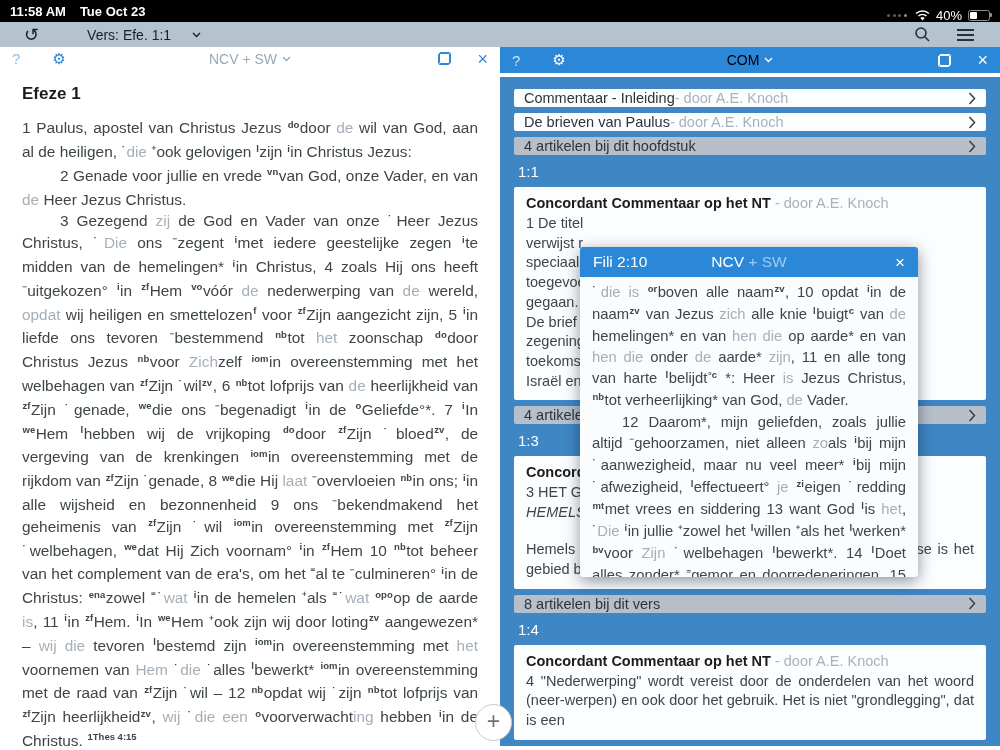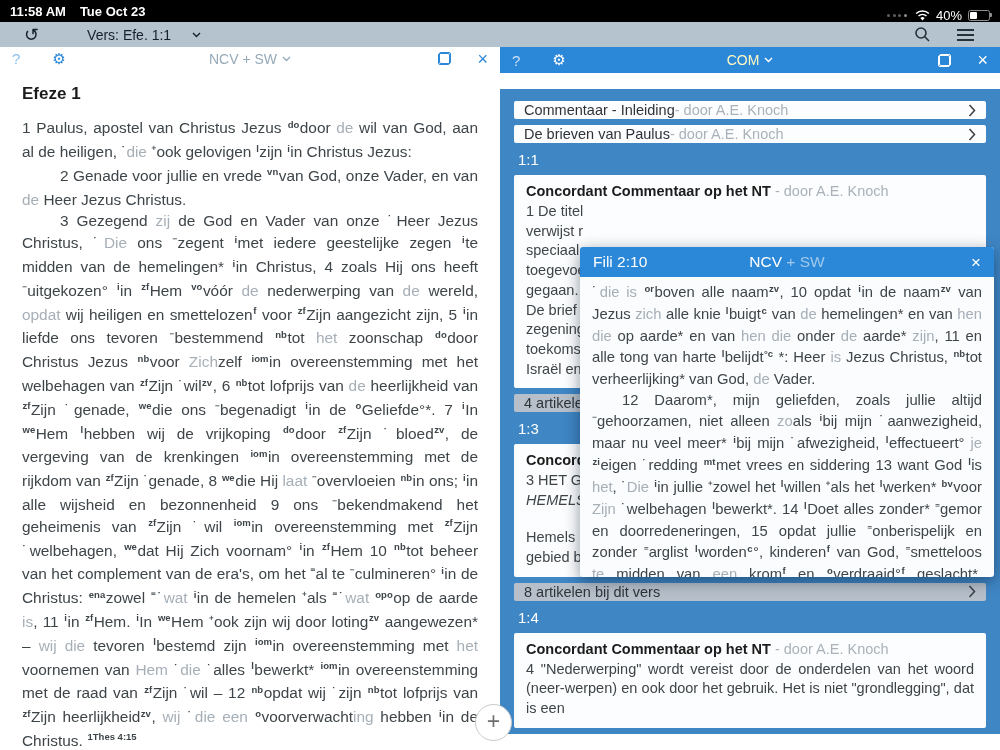--- a/index.html
+++ b/index.html
@@ -29,21 +29,21 @@
   .pane-headers { display:flex; height:26px; }
   .ph { display:flex; align-items:center; padding:0 12px; position:relative; }
   .ph-left { width:500px; background:#fff; border-bottom:3px solid #2b87d7; color:#2b87d7; }
   .ph-right { width:500px; background:#2b87d7; color:#fff; }
   .ph .qmark { font-size:15px; }
   .ph-left .qmark { color:#8cc0ee; }
   .ph-right .qmark { color:rgba(255,255,255,.75); }
   .ph .gear { font-size:15px; margin-left:32px; }
   .ph .ph-title { position:absolute; left:0; right:0; text-align:center; font-size:14px; display:flex; align-items:center; justify-content:center; gap:5px; pointer-events:none; }
   .ph-left .ph-title { color:#96aab8; }
-  .ph-right .ph-title { color:#fef9c3; }
+  .ph-right .ph-title { color:#000000; }
   .ph .ph-actions { margin-left:auto; display:flex; align-items:center; gap:26px; }
   .copy-ic { position:relative; width:13px; height:13px; display:inline-block; }
   .copy-ic::before { content:""; position:absolute; left:0; bottom:0; width:10px; height:10px; border:1.6px solid currentColor; border-radius:2px; }
   .copy-ic::after { content:""; position:absolute; right:0; top:0; width:10px; height:10px; border:1.6px solid currentColor; border-radius:2px; }
   .close-ic { font-size:18px; line-height:1; }
 
   
   .main { display:flex; height:677px;align-items:center; }
   .pane-left { width:500px; background:#fff; padding:13px 22px 0 22px; overflow:hidden; position:relative; }
   .pane-right { width:500px; background:#3f86c5; padding:12px 14px 0 14px; overflow:hidden; position:relative; }
@@ -64,21 +64,21 @@
   .chev { flex:none; }
   .section-ref { color:#fff; font-size:15px; margin:8px 0 7px 4px; }
   .card { background:#fcfdfe; border-radius:2px; padding:7px 12px 9px 12px; margin-bottom:6px; font-size:14.5px; color:#3e4549; }
   .card-title { font-weight:700; color:#1c1c1c; }
   .card-line { line-height:19.7px; white-space:nowrap; overflow:hidden; }
   .card-line.italic { font-style:italic; }
   .card-body { line-height:19.7px; text-align:justify; }
   .card-gap { height:18px; }
 
   
-  .popup { position:absolute; left:580px; top:247px; width:414px; height:330px; background:#fafcfe; border-radius:3px; box-shadow:0 4px 16px rgba(0,20,40,.45); z-index:40; overflow:hidden; }
+  .popup { position:absolute; left:580px; top:247px; width:338px; height:330px; background:#fafcfe; border-radius:3px; box-shadow:0 4px 16px rgba(0,20,40,.45); z-index:40; overflow:hidden; }
   .popup-header { height:30px; background:#2b87d7; color:#fff; display:flex; align-items:center; padding:0 13px; position:relative; }
   .popup-ref { font-size:15.5px; }
   .popup-version { position:absolute; left:0; right:0; text-align:center; font-size:15.5px; pointer-events:none; }
   .popup-version .extra { color:rgba(255,255,255,.55); }
   .popup-close { margin-left:auto; font-size:17px; }
   .popup-body { padding:5px 12px 0 12px; }
   .popup-body p { font-size:14.8px; line-height:21px; color:#3e4549; text-align:justify; }
   .popup-body p.indent { text-indent:30px; }
 
   
@@ -192,20 +192,27 @@
           </svg>
       </div>
       <div class="list-row">
         <span>De brieven van Paulus</span>
           <span class="row-author"> - door A.E. Knoch</span>
         <span class="row-spacer"></span>
         <svg class="chev" width="8" height="13" viewBox="0 0 8 13">
             <polyline points="1.5,1 6.5,6.5 1.5,12" fill="none" stroke="#3a3f44" stroke-width="1.5"></polyline>
           </svg>
       </div>
+      <div class="list-row gray">
+        <span>4 artikelen bij dit hoofdstuk</span>
+        <span class="row-spacer"></span>
+        <svg class="chev" width="8" height="13" viewBox="0 0 8 13">
+            <polyline points="1.5,1 6.5,6.5 1.5,12" fill="none" stroke="#3a3f44" stroke-width="1.5"></polyline>
+          </svg>
+      </div>
 
       <div class="section-ref">1:1</div>
       <div class="card">
         <div class="card-line"><span class="card-title">Concordant Commentaar op het NT</span><span class="card-author"> - door A.E. Knoch</span></div>
         <div class="card-line">1 De titel</div>
         <div class="card-line">verwijst r</div>
         <div class="card-line">speciaal</div>
         <div class="card-line">toegevoe</div>
         <div class="card-line">gegaan.</div>
         <div class="card-line">De brief i</div>

